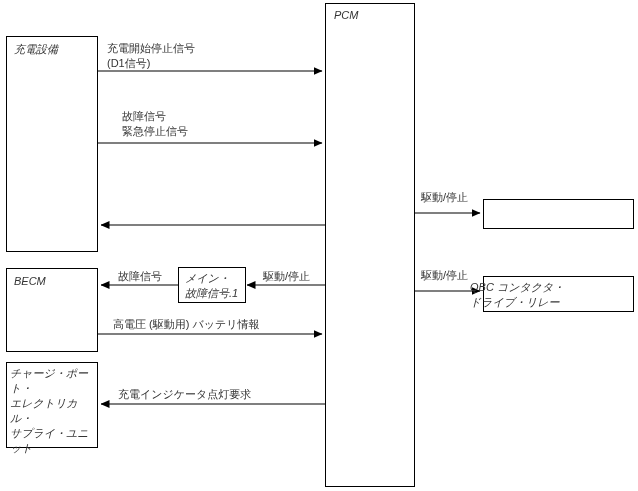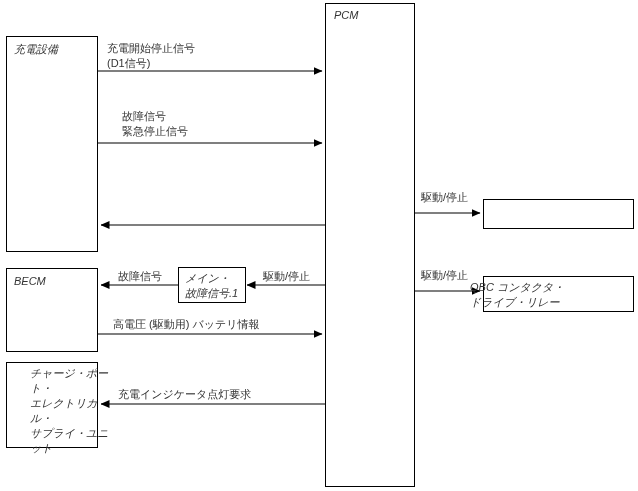--- a/index.html
+++ b/index.html
@@ -96,21 +96,21 @@
     </g>
   </svg>
 
   <div class="node-box" style="left:6px; top:36px; width:92px; height:216px;"></div>
   <div class="node-label" style="left:14px; top:42px; width:80px;">充電設備</div>
 
   <div class="node-box" style="left:6px; top:268px; width:92px; height:84px;"></div>
   <div class="node-label" style="left:14px; top:274px; width:80px;">BECM</div>
 
   <div class="node-box" style="left:6px; top:362px; width:92px; height:86px;"></div>
-  <div class="node-label" style="left:10px; top:366px; width:88px;margin-left:20px;">チャージ・ポート・
+  <div class="node-label" style="left:10px; top:366px; width:88px;">チャージ・ポート・
 エレクトリカル・
 サプライ・ユニット</div>
 
   <div class="node-box" style="left:178px; top:267px; width:68px; height:36px;"></div>
   <div class="node-label" style="left:185px; top:271px; width:64px;">メイン・
 故障信号.1</div>
 
   <div class="node-box" style="left:325px; top:3px; width:90px; height:484px;"></div>
   <div class="node-label" style="left:334px; top:8px; width:78px;">PCM</div>
 

